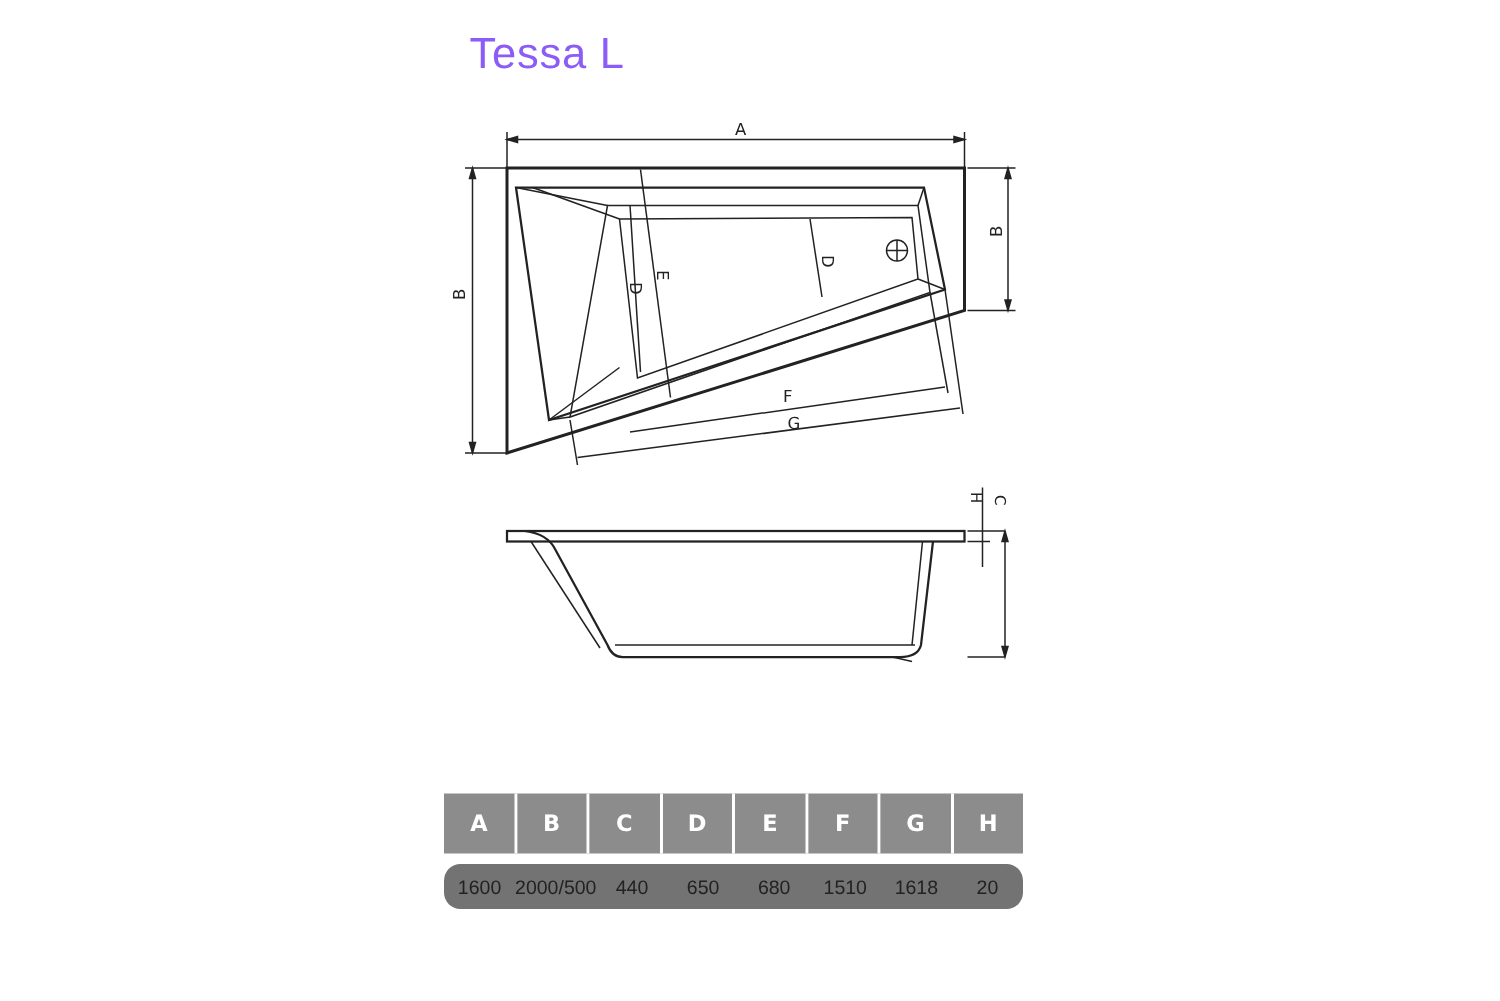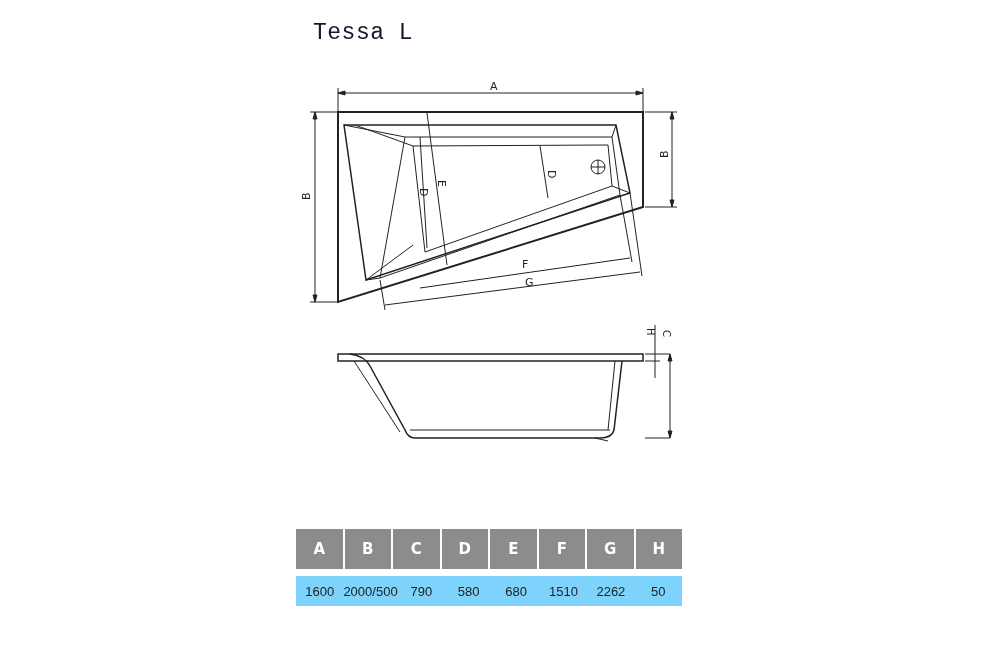--- a/index.html
+++ b/index.html
@@ -1,22 +1,22 @@
 <!DOCTYPE html>
 <html><head>
 <meta charset="utf-8">
 <style>
   html, body { margin:0; padding:0; background:#ffffff; }
   body { width:1000px; height:667px; position:relative; overflow:hidden; font-family:"DejaVu Sans", sans-serif; }
-  .title { position:absolute; left:313px; top:20px; font-size:23px; color:#0f172a; letter-spacing:0.5px; font-family:Liberation Mono, monospace; }
+  .title { position:absolute; left:313px; top:20px; font-size:29px; color:#8b5cf6; letter-spacing:0.5px; font-family:Liberation Sans, sans-serif; }
   svg.drawing { position:absolute; left:0; top:0; }
   .tbl-head { position:absolute; left:296px; top:529px; width:386px; height:40px; display:flex; }
   .tbl-head .cell { flex:1; background:#8c8c8c; color:#fff; font-weight:bold; font-size:15px; display:flex; align-items:center; justify-content:center; border-right:2px solid #fff; box-sizing:border-box; }
   .tbl-head .cell:last-child { border-right:none; }
-  .tbl-row { position:absolute; left:296px; top:576px; width:386px; height:30px; display:flex; background:#7dd3fc; }
+  .tbl-row { position:absolute; left:296px; top:576px; width:386px; height:30px; display:flex; background:#737373;border-radius:11px; }
   .tbl-row .cell { flex:1; font-size:13px; color:#222; display:flex; align-items:center; justify-content:center; font-family:"Liberation Sans", sans-serif; }
 </style>
 </head>
 <body>
 
 <div class="title">Tessa L</div>
 
 <svg class="drawing" width="1000" height="667" viewBox="0 0 1000 667" fill="none" stroke="#222" stroke-width="1">
 
   <g>
@@ -101,19 +101,19 @@
   <div class="cell">C</div>
   <div class="cell">D</div>
   <div class="cell">E</div>
   <div class="cell">F</div>
   <div class="cell">G</div>
   <div class="cell">H</div>
 </div>
 <div class="tbl-row">
   <div class="cell">1600</div>
   <div class="cell">2000/500</div>
-  <div class="cell">790</div>
-  <div class="cell">580</div>
+  <div class="cell">440</div>
+  <div class="cell">650</div>
   <div class="cell">680</div>
   <div class="cell">1510</div>
-  <div class="cell">2262</div>
-  <div class="cell">50</div>
+  <div class="cell">1618</div>
+  <div class="cell">20</div>
 </div>
 
 </body></html>

